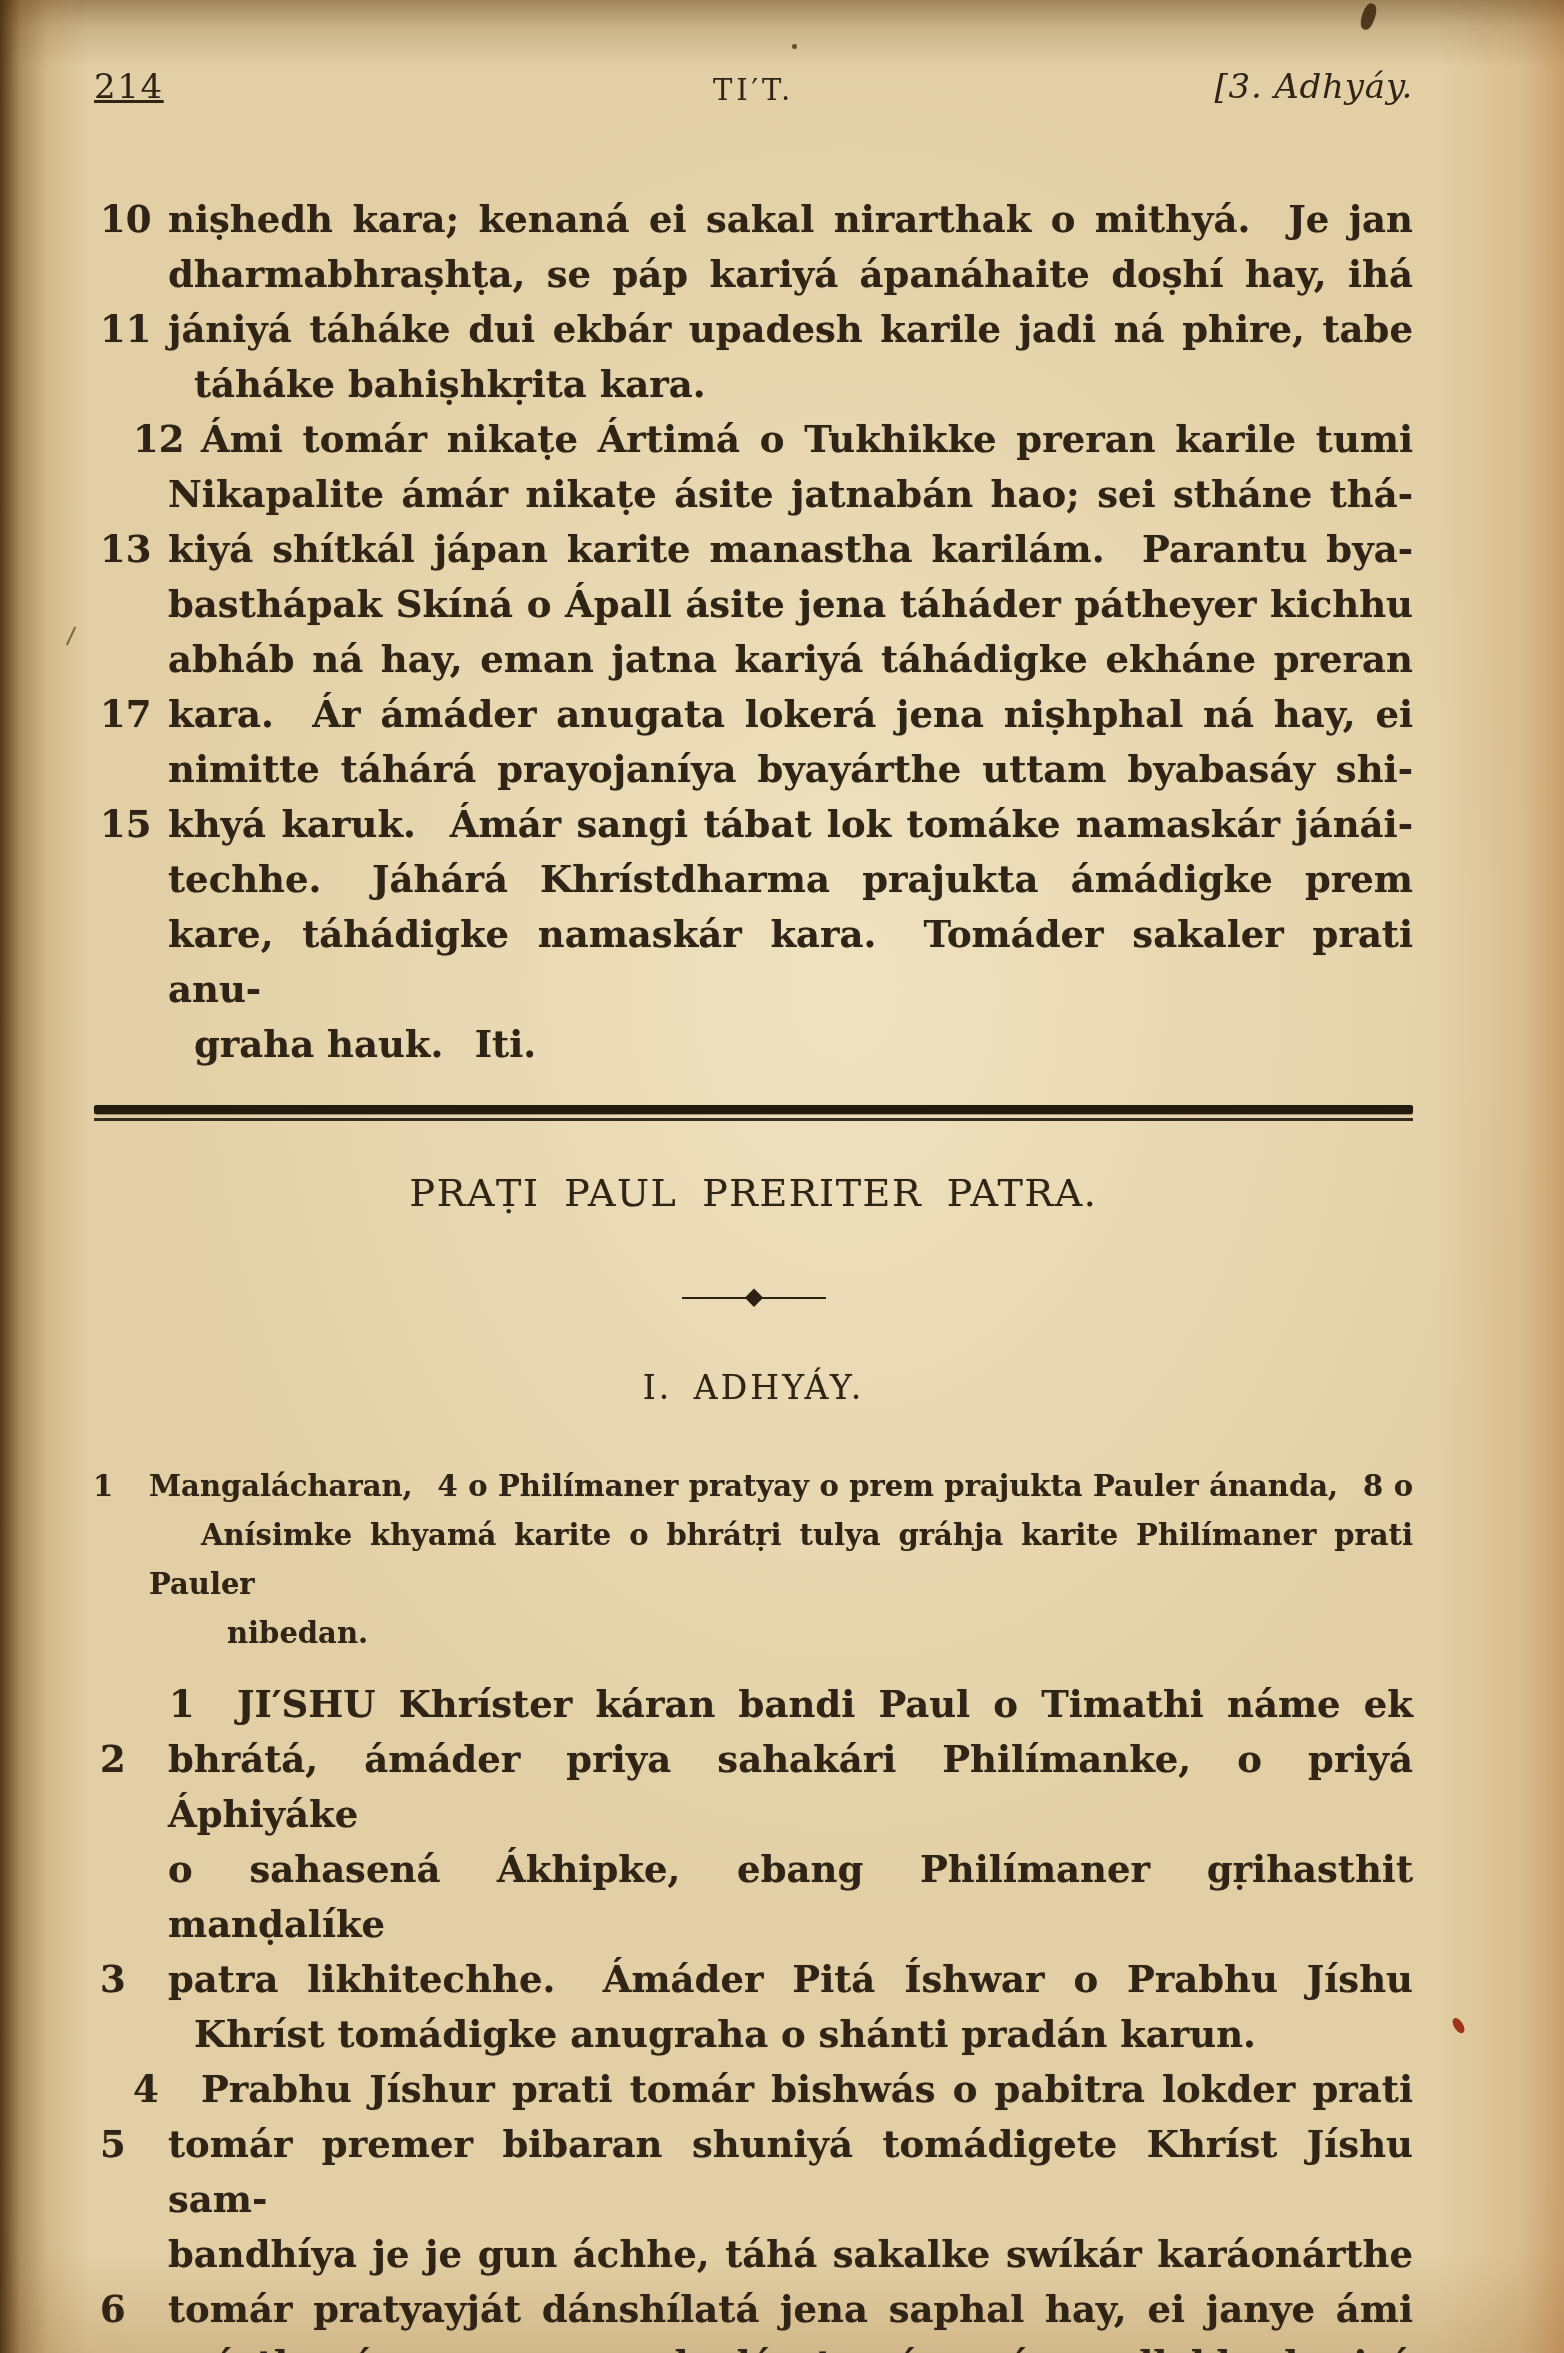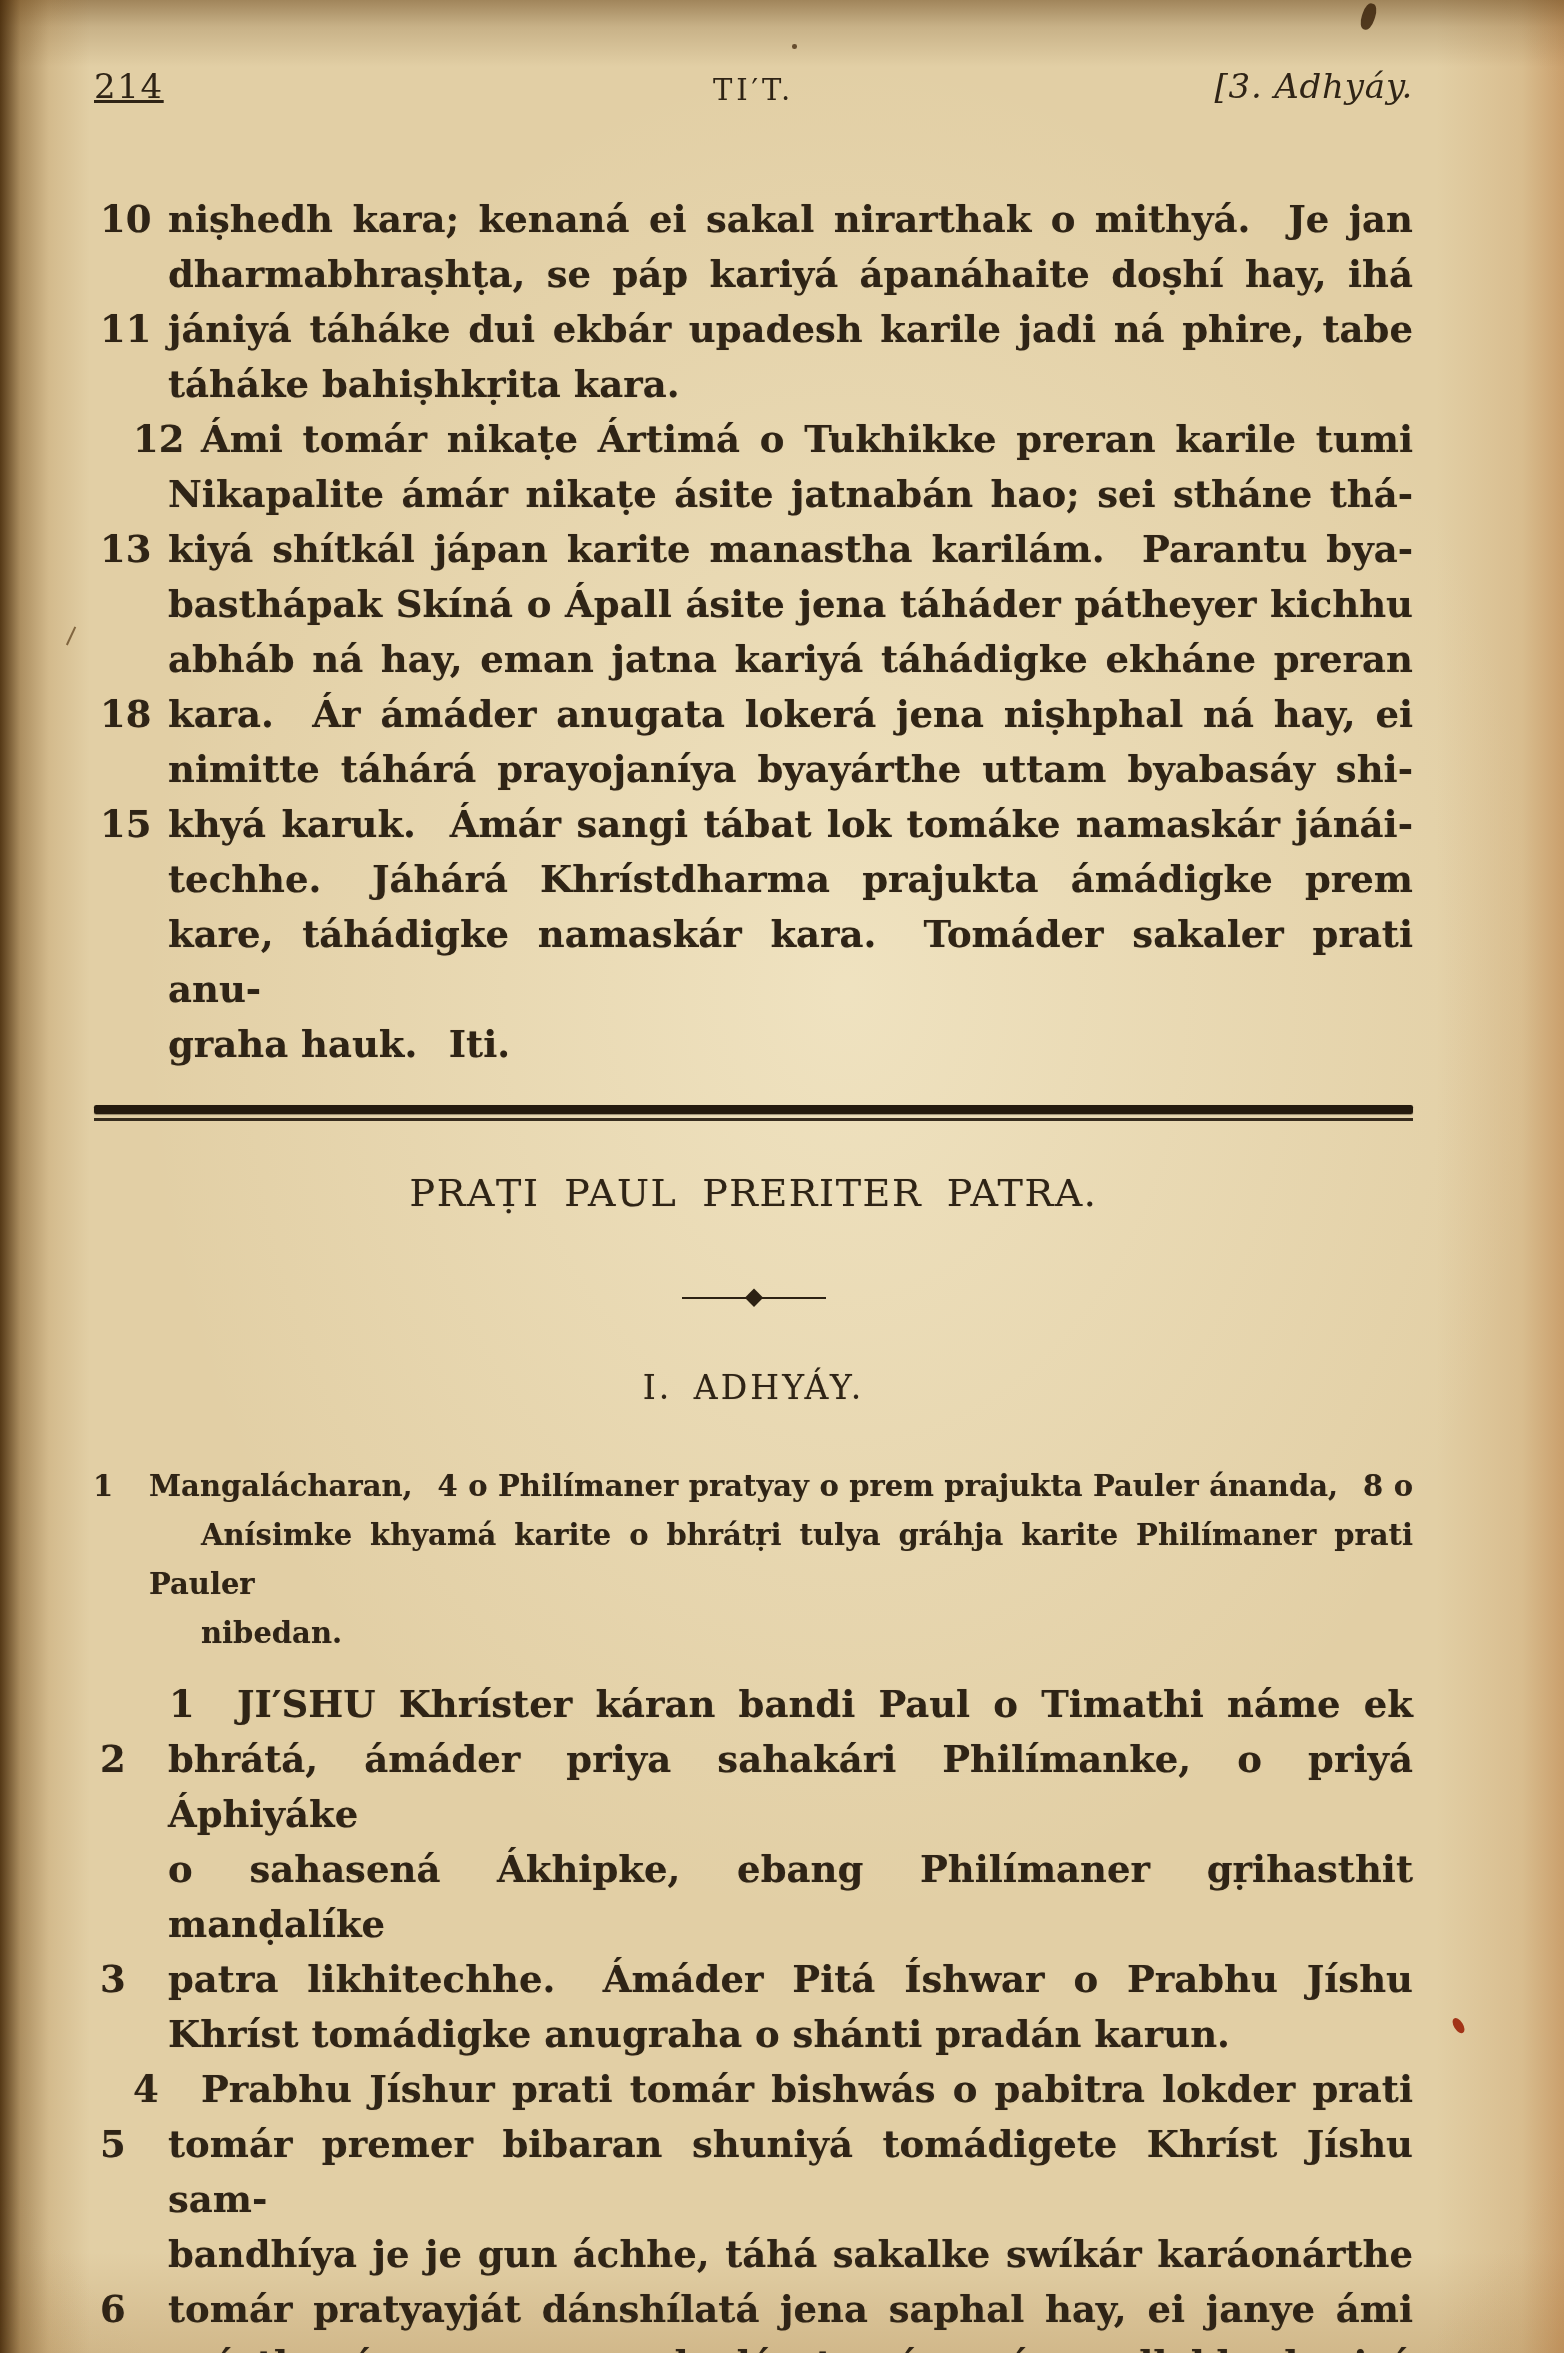--- a/index.html
+++ b/index.html
@@ -33,21 +33,21 @@
   .runtitle{ position: absolute; left: 50%; top: 7px; transform: translateX(-50%);
              font-size: 29px; letter-spacing: 3.9px; }
   .chapref { position: absolute; right: 0; top: 0; font-style: italic; letter-spacing: 0.8px; }
 
   
   .verses { margin-left: 74px; font-size: 37px; line-height: 55px;
             text-shadow: 0 0 0.8px rgba(50,35,18,0.35); }
   .titus  { margin-top: 81px; }
   .philemon { margin-top: 19px; }
   .tline  { position: relative; text-align: justify; text-align-last: justify; font-weight: bold; }
-  .tline.lastline { text-align-last: left; }
+  .tline.lastline { text-align-last: left; margin-left: 26px; }
   .vnum   { position: absolute; left: -68px; top: 0; text-align: left; }
 
   
   .rule-double { margin-top: 33px; width: 1319px; }
   .rule-thick { height: 8.6px; background: #241a0e; border-radius: 2.3px;
                 box-shadow: 0 0.8px 0.8px rgba(36,26,14,0.5); }
   .rule-thin  { height: 2.3px;  background: #241a0e; margin-top: 4.7px; opacity: 0.9; }
 
   
   .book-title  { margin: 88px 0 0; text-align: center; font-size: 37px;
@@ -97,21 +97,21 @@
     <section class="verses titus">
         <div class="tline"><span class="vnum">10</span>niṣhedh kara; kenaná ei sakal nirarthak o mithyá.  Je jan</div>
         <div class="tline">dharmabhraṣhṭa, se páp kariyá ápanáhaite doṣhí hay, ihá</div>
         <div class="tline"><span class="vnum">11</span>jániyá táháke dui ekbár upadesh karile jadi ná phire, tabe</div>
         <div class="tline lastline">táháke bahiṣhkṛita kara.</div>
         <div class="tline" style="text-indent: 33px;"><span class="vnum">12</span>Ámi tomár nikaṭe Ártimá o Tukhikke preran karile tumi</div>
         <div class="tline">Nikapalite ámár nikaṭe ásite jatnabán hao; sei stháne thá-</div>
         <div class="tline"><span class="vnum">13</span>kiyá shítkál jápan karite manastha karilám.  Parantu bya-</div>
         <div class="tline">basthápak Skíná o Ápall ásite jena táháder pátheyer kichhu</div>
         <div class="tline">abháb ná hay, eman jatna kariyá táhádigke ekháne preran</div>
-        <div class="tline"><span class="vnum">18</span>kara.  Ár ámáder anugata lokerá jena niṣhphal ná hay, ei</div>
+        <div class="tline"><span class="vnum">17</span>kara.  Ár ámáder anugata lokerá jena niṣhphal ná hay, ei</div>
         <div class="tline">nimitte táhárá prayojaníya byayárthe uttam byabasáy shi-</div>
         <div class="tline"><span class="vnum">15</span>khyá karuk.  Ámár sangi tábat lok tomáke namaskár jánái-</div>
         <div class="tline">techhe.  Jáhárá Khrístdharma prajukta ámádigke prem</div>
         <div class="tline">kare, táhádigke namaskár kara.  Tomáder sakaler prati anu-</div>
         <div class="tline lastline">graha hauk.  Iti.</div>
       </section>
 
     <div class="rule-double">
       <div class="rule-thick"></div>
       <div class="rule-thin"></div>

